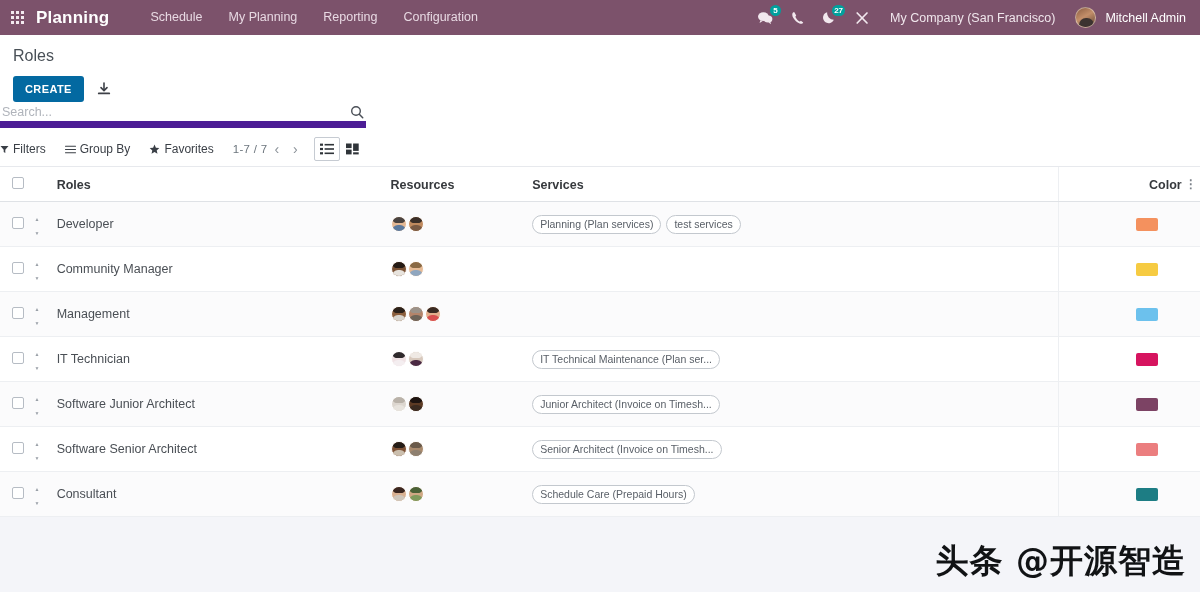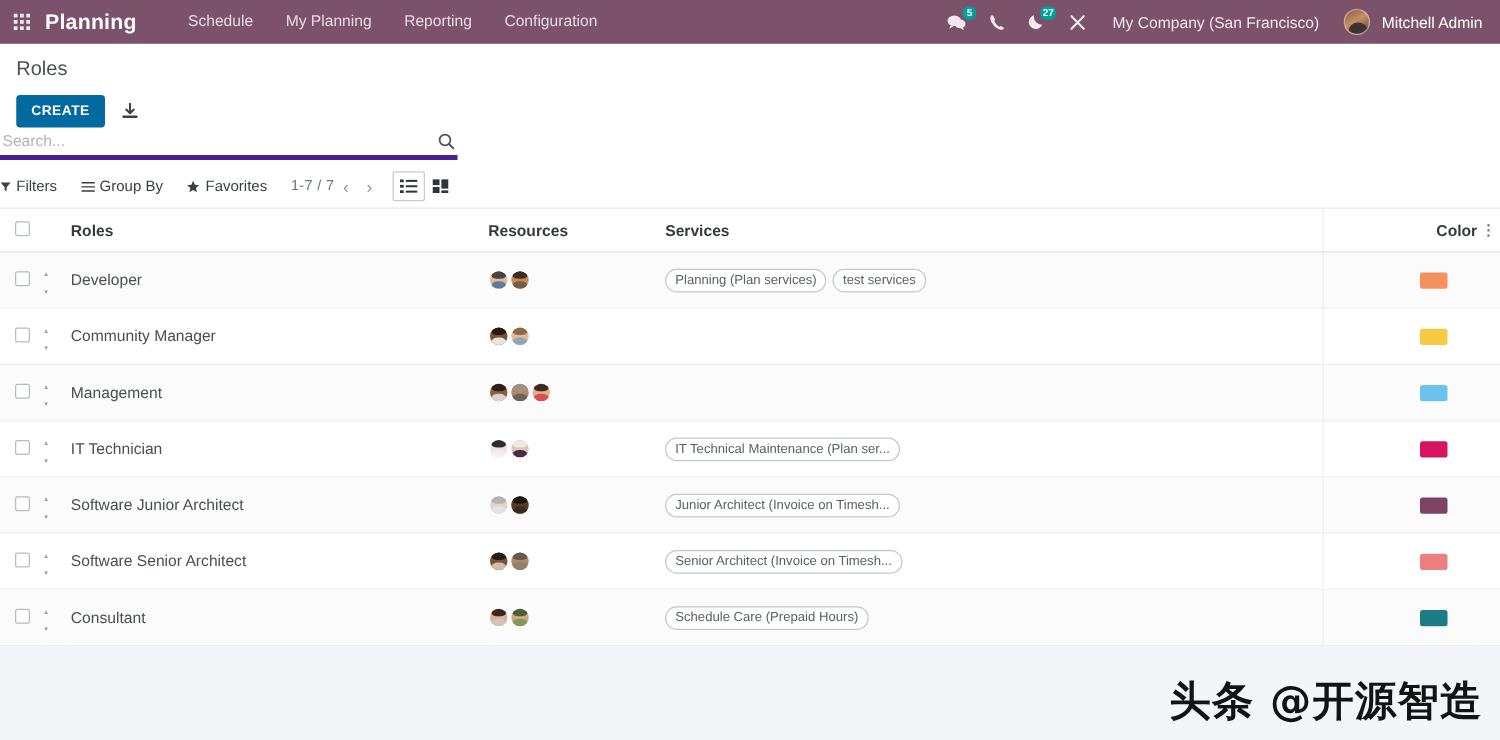--- a/index.html
+++ b/index.html
@@ -72,21 +72,21 @@
     background: #0369a1; color: #ffffff; border: none;
     font-size: 11px; font-weight: bold; letter-spacing: .4px;
     padding: 7px 12px; border-radius: 3px; cursor: pointer;
     font-family: "Liberation Sans", sans-serif;
   }
   .icon-upload { margin-left: 13px; cursor: pointer; color: #3d4047; display:flex; align-items:center;}
 
   .cp-right { flex: 1; padding-right: 10px; }
   .searchbar {
     display: flex; align-items: center;
-    border-bottom: 4px solid #4c1d95;
+    border-bottom: 7px solid #4c1d95;
     height: 26px; padding: 0 2px;
   }
   .search-input {
     flex: 1; border: none; outline: none;
     font-size: 12.5px; color: #32373d;
     font-family: "Liberation Sans", sans-serif;
     background: transparent;
   }
   .search-input::placeholder { color: #b0b4bb; }
   .search-icon { color: #4a4f57; cursor: pointer; display:flex; align-items:center; padding-left:4px;}

